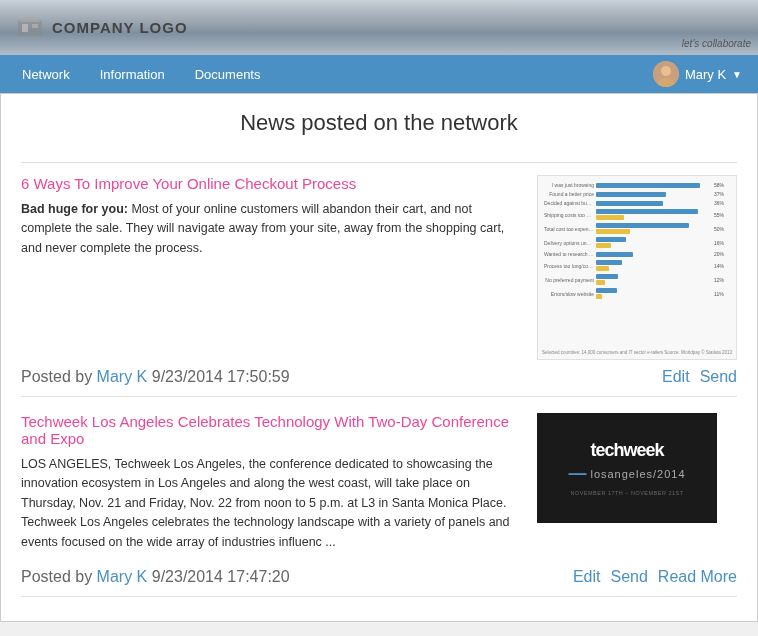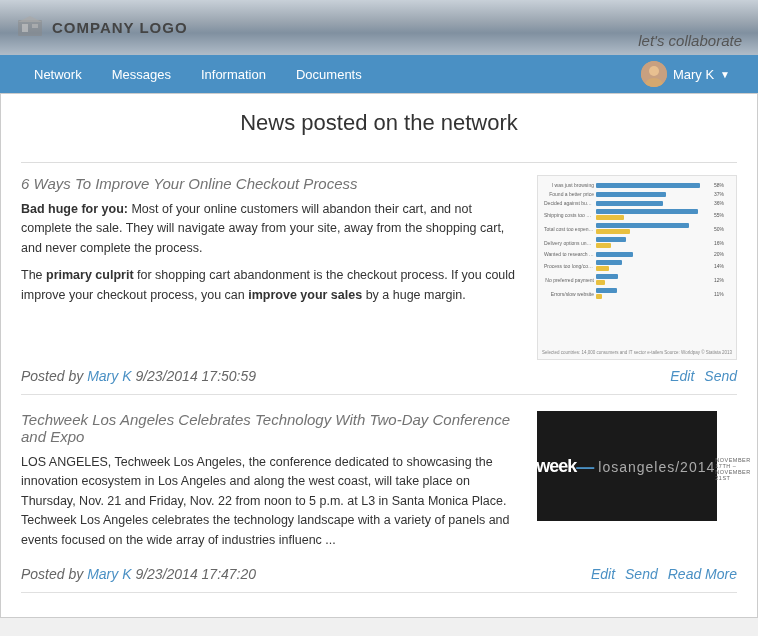--- a/index.html
+++ b/index.html
@@ -24,34 +24,34 @@
       font-weight: bold;
       text-transform: uppercase;
       letter-spacing: 1px;
     }
     .banner-logo-icon {
       width: 28px;
       height: 28px;
     }
     .lets-collaborate {
       position: absolute;
-      right: 16px;
+      right: 7px;
       bottom: 6px;
-      font-size: 15px;
+      font-size: 10px;
       color: #555;
       font-style: italic;
     }
 
     
     .navbar {
       background: #4a90c4;
       height: 38px;
       display: flex;
       align-items: center;
-      padding: 0 20px;
+      padding: 0 8px;
     }
     .nav-links {
       display: flex;
       align-items: center;
       flex: 1;
       gap: 2px;
     }
     .nav-item {
       color: #fff;
       font-size: 13px;
@@ -134,26 +134,25 @@
       display: flex;
       gap: 16px;
     }
     .article-text { flex: 1; }
     .article-image {
       width: 200px;
       flex-shrink: 0;
     }
     .article-title {
       font-size: 15px;
-      color: #737373;
+      color: #ec4899;
       margin-bottom: 8px;
       cursor: pointer;
       text-decoration: none;
       display: block;
-      font-style: italic;
     }
     .article-body {
       font-size: 12.5px;
       color: #333;
       line-height: 1.55;
       margin-bottom: 8px;
     }
     .bold-text { font-weight: bold; }
 
     
@@ -211,35 +210,35 @@
       display: flex;
       justify-content: space-between;
     }
 
     
     .techweek-img {
       width: 180px;
       height: 110px;
       background: #1a1a1a;
       display: flex;
+      flex-direction: column;
       align-items: center;
       justify-content: center;
       color: #fff;
       padding: 10px;
     }
 
     
     .article-footer {
       display: flex;
       justify-content: space-between;
       align-items: center;
-      font-size: 14px;
+      font-size: 16px;
       color: #666;
       margin-top: 8px;
-      font-style: italic;
     }
     .article-footer-left { color: #666; }
     .article-footer-right { display: flex; gap: 10px; }
     .footer-link {
       color: #4a90c4;
       cursor: pointer;
       text-decoration: none;
     }
     .posted-by-link {
       color: #4a90c4;
@@ -258,21 +257,20 @@
       <rect x="16" y="10" width="6" height="4" fill="#bbb" opacity="0.6"></rect>
     </svg>
     <span>COMPANY LOGO</span>
   </div>
   <div class="lets-collaborate">let's collaborate</div>
 </div>
 
 <nav class="navbar">
   <div class="nav-links">
     <a class="nav-item">Network</a>
-    <a class="nav-item">Messages</a>
     <a class="nav-item">Information</a>
     <a class="nav-item">Documents</a>
   </div>
   <div class="nav-user">
     <div class="nav-user-avatar">
       <svg viewBox="0 0 26 26" xmlns="http://www.w3.org/2000/svg">
         <circle cx="13" cy="13" r="13" fill="#c8a080"></circle>
         <circle cx="13" cy="10" r="5" fill="#e8c090"></circle>
         <ellipse cx="13" cy="24" rx="9" ry="7" fill="#d4a870"></ellipse>
       </svg>
@@ -289,21 +287,20 @@
   </div>
   <hr class="divider">
 
   <div class="news-article">
     <div class="article-layout">
       <div class="article-text">
         <a class="article-title">6 Ways To Improve Your Online Checkout Process</a>
         <p class="article-body">
           <span><span class="bold-text">Bad huge for you:</span>  Most of your online customers will abandon their cart, and not complete the sale. They will navigate away from your site, away from the shopping cart, and never complete the process.</span>
         </p>
-        <p class="article-body">The <span class="bold-text">primary culprit</span> for shopping cart abandonment is the checkout process. If you could improve your checkout process, you can <span class="bold-text">improve your sales</span> by a huge margin.</p>
       </div>
       <div class="article-image">
         <div class="chart-container">
           <div>
 
             <div class="chart-bar-row">
                 <span class="chart-label">I was just browsing</span>
                 <div class="chart-bar-wrap">
                   <div class="chart-bar bar-blue" style="width:90%"></div>
                 </div>
@@ -415,21 +412,21 @@
         <p class="article-body">LOS ANGELES, Techweek Los Angeles, the conference dedicated to showcasing the innovation ecosystem in Los Angeles and along the west coast, will take place on Thursday, Nov. 21 and Friday, Nov. 22 from noon to 5 p.m. at L3 in Santa Monica Place.  Techweek Los Angeles celebrates the technology landscape with a variety of panels and events focused on the wide array of industries influenc ...</p>
       </div>
       <div class="article-image">
         <div class="techweek-img">
           <div style="display:flex; align-items:baseline; gap:0;">
             <span style="font-size:18px; font-weight:900; color:#fff; letter-spacing:-1px;">techweek</span>
           </div>
           <div style="display:flex; align-items:center; margin-top:2px;">
             <span style="font-size:18px; color:#4a90c4; font-weight:bold; margin-right:4px;">—</span>
             <div>
-              <div style="font-size:14px; color:#aaa; letter-spacing:1px;">losangeles/2014</div>
+              <div style="font-size:11px; color:#aaa; letter-spacing:1px;">losangeles/2014</div>
             </div>
           </div>
           <div style="font-size:5.5px; color:#666; margin-top:6px; letter-spacing:0.5px;">NOVEMBER 17TH – NOVEMBER 21ST</div>
         </div>
       </div>
     </div>
     <div class="article-footer">
       <div class="article-footer-left">
         <span>Posted by</span>
         <span> </span><span class="posted-by-link">Mary K</span>

